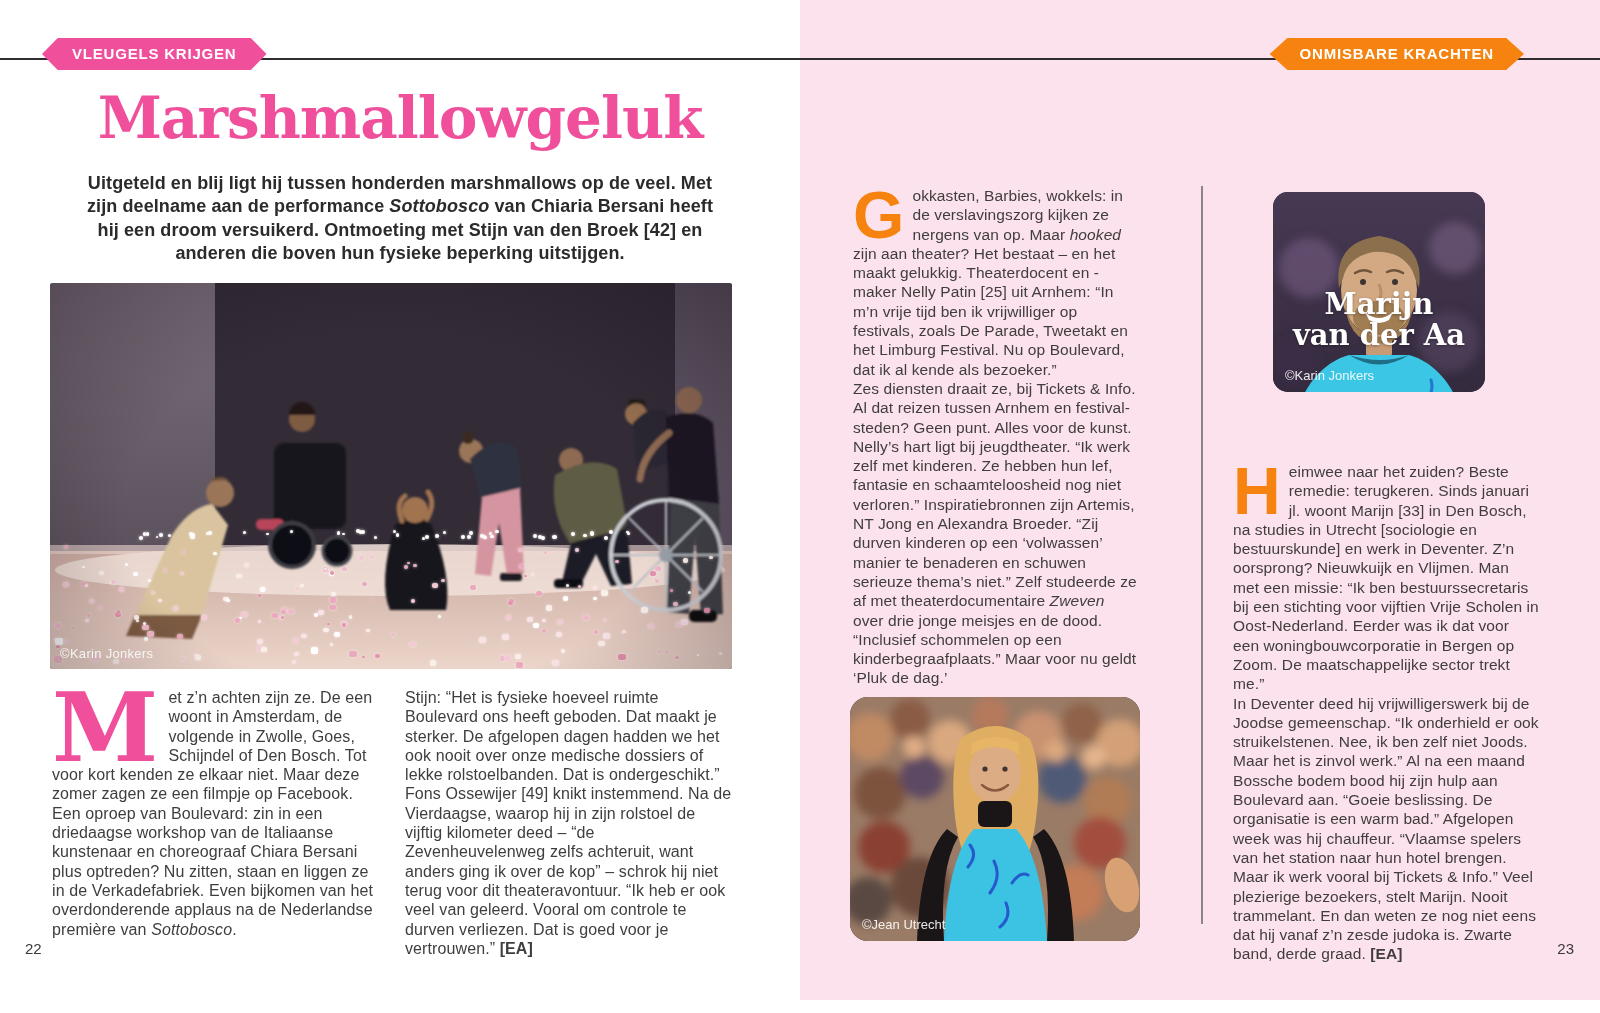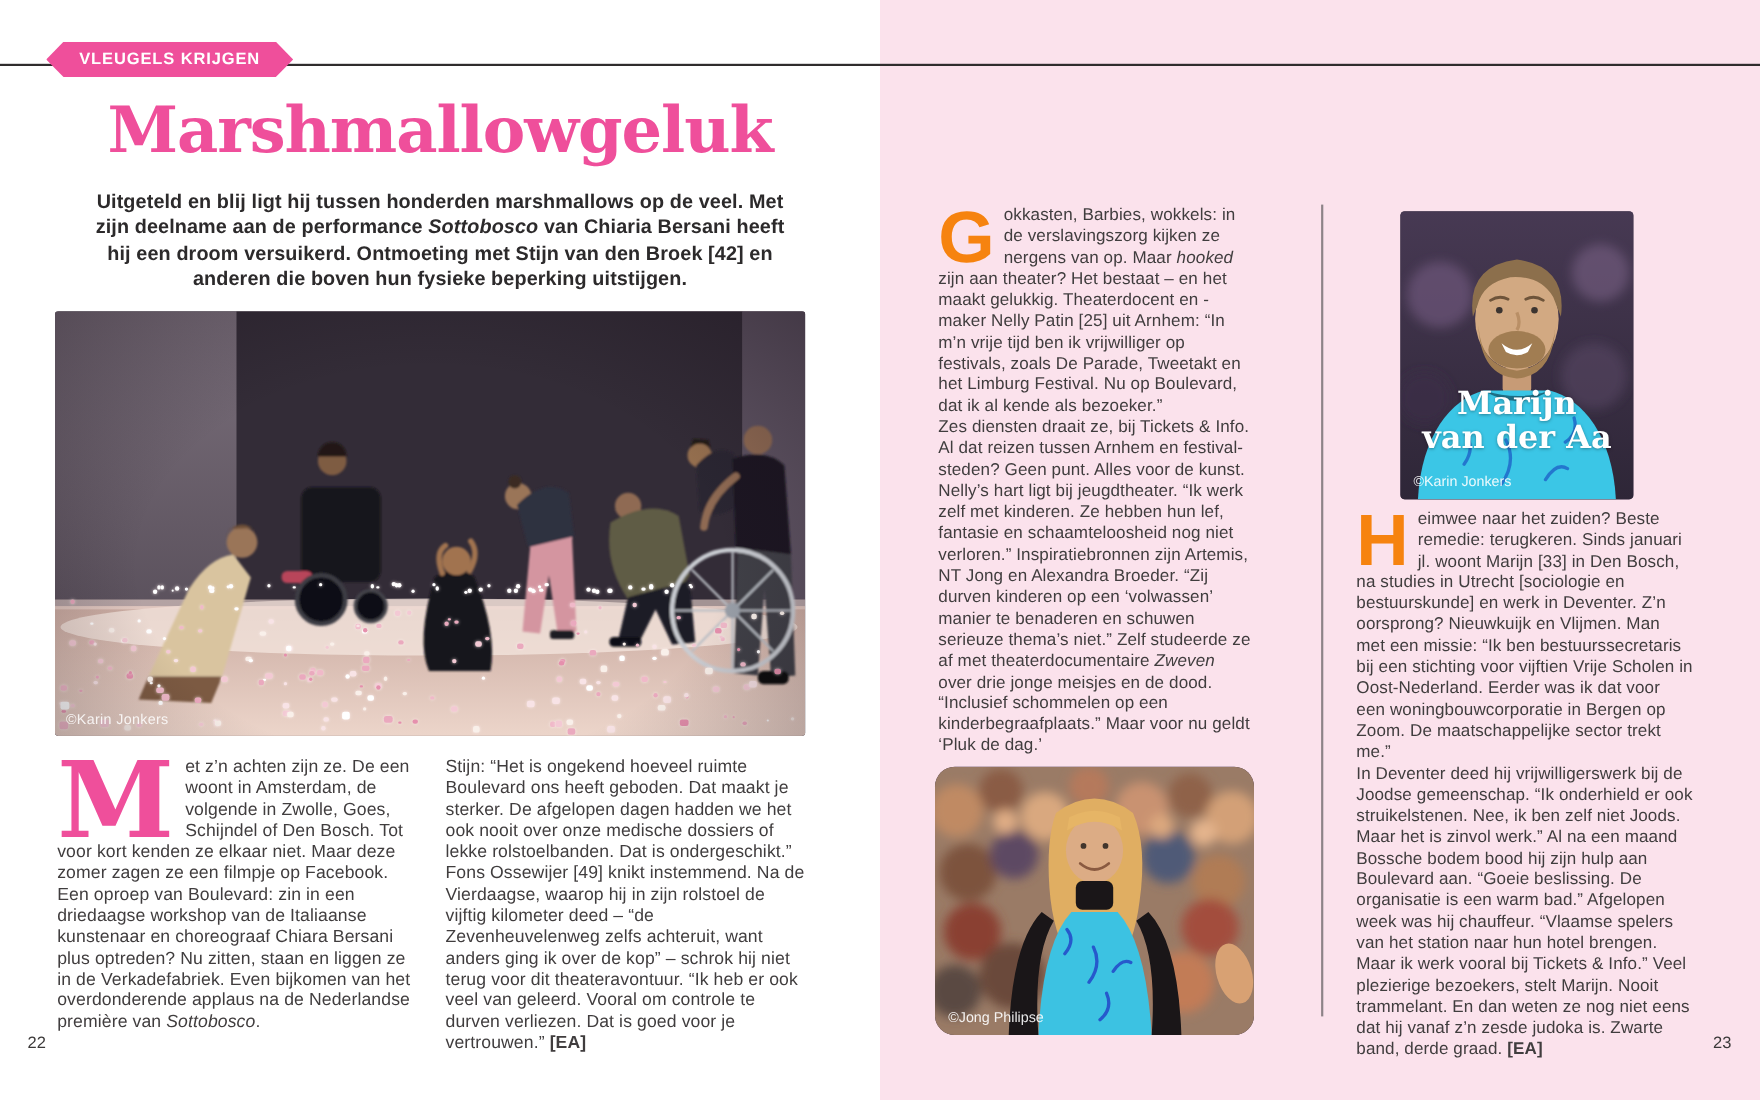--- a/index.html
+++ b/index.html
@@ -63,21 +63,21 @@
     position:absolute;top:100px;left:20px;width:760px;margin:0;text-align:center;
     font-size:20px;line-height:1.35;font-weight:bold;color:#1f1d1e;letter-spacing:.2px;
   }
   .rcol{position:absolute;font-size:15.5px;line-height:19.3px;color:#403d3e;letter-spacing:.1px;}
   .rcol p{margin:0;}
   .rcol1{left:53px;top:186px;width:286px;}
   .rcol2{left:433px;top:462px;width:306px;}
   .vdivider{position:absolute;left:401px;top:186px;width:2px;height:738px;background:#8d8388;}
   .photo-card{position:absolute;overflow:hidden;background:#3a2e44;}
   .photo-card svg{position:absolute;inset:0;display:block;}
-  .photo-marijn{left:473px;top:192px;width:212px;height:262px;border-radius:4px;}
+  .photo-marijn{left:473px;top:192px;width:212px;height:200px;border-radius:15px;}
   .photo-nelly{left:50px;top:697px;width:290px;height:244px;border-radius:18px;}
   .photo-name{
     position:absolute;left:0;width:100%;text-align:center;color:#ffffff;
     font-family:"DejaVu Serif", serif;font-weight:bold;text-shadow:0 1px 3px rgba(0,0,0,.35);
   }
   .photo-marijn .photo-name{bottom:42px;font-size:29px;line-height:1.05;}
   .photo-nelly .photo-name{bottom:36px;font-size:33px;}
   .card-credit{position:absolute;left:12px;bottom:9px;color:rgba(255,255,255,.9);font-size:13px;}
   .bstrip{position:absolute;left:800px;top:1000px;width:800px;height:13px;background:#ffffff;}
 </style>
@@ -381,28 +381,29 @@
         </div>
       <div class="photo-vignette"></div>
       <span class="credit">©Karin Jonkers</span>
     </div>
 
     <div class="cols">
       <div class="col">
         <p><span class="dropcap">M</span><span><span>et z’n achten zijn ze. De een woont in Amsterdam, de volgende in Zwolle, Goes, Schijndel of Den Bosch. Tot voor kort kenden ze elkaar niet. Maar deze zomer zagen ze een filmpje op Facebook. Een oproep van Boulevard: zin in een driedaagse workshop van de Italiaanse kunstenaar en choreograaf Chiara Bersani plus optreden? Nu zitten, staan en liggen ze in de Verkadefabriek. Even bijkomen van het overdonderende applaus na de Nederlandse première van </span><span style="font-style: italic;">Sottobosco</span><span>.</span></span></p>
       </div>
       <div class="col">
-        <p><span>Stijn: “Het is ongekend hoeveel ruimte Boulevard ons heeft geboden. Dat maakt je sterker. De afgelopen dagen hadden we het ook nooit over onze medische dossiers of lekke rolstoelbanden. Dat is ondergeschikt.”</span></p>
+        <p><span>Stijn: “Het is fysieke hoeveel ruimte Boulevard ons heeft geboden. Dat maakt je sterker. De afgelopen dagen hadden we het ook nooit over onze medische dossiers of lekke rolstoelbanden. Dat is ondergeschikt.”</span></p>
         <p><span>Fons Ossewijer [49] knikt instemmend. Na de Vierdaagse, waarop hij in zijn rolstoel de vijftig kilometer deed – “de Zevenheuvelenweg zelfs achteruit, want anders ging ik over de kop” – schrok hij niet terug voor dit theateravontuur. “Ik heb er ook veel van geleerd. Vooral om controle te durven verliezen. Dat is goed voor je vertrouwen.” </span><span style="font-weight: bold;">[EA]</span></p>
       </div>
     </div>
     <div class="pagenum pl">22</div>
   </div>
 
   <div class="page-right">
+    <div class="tag orange">ONMISBARE KRACHTEN</div>
 
     <div class="rcol rcol1">
       <p><span class="dropcap orange">G</span><span><span>okkasten, Barbies, wokkels: in de verslavingszorg kijken ze nergens van op. Maar </span><span style="font-style: italic;">hooked</span><span> zijn aan theater? Het bestaat – en het maakt gelukkig. Theaterdocent en -maker Nelly Patin [25] uit Arnhem: “In m’n vrije tijd ben ik vrijwilliger op festivals, zoals De Parade, Tweetakt en het Limburg Festival. Nu op Boulevard, dat ik al kende als bezoeker.”</span></span></p>
       <p><span>Zes diensten draait ze, bij Tickets &amp; Info. Al dat reizen tussen Arnhem en festival­steden? Geen punt. Alles voor de kunst. Nelly’s hart ligt bij jeugdtheater. “Ik werk zelf met kinderen. Ze hebben hun lef, fantasie en schaamteloosheid nog niet verloren.” Inspiratiebronnen zijn Artemis, NT Jong en Alexandra Broeder. “Zij durven kinderen op een ‘volwassen’ manier te benaderen en schuwen serieuze thema’s niet.” Zelf studeerde ze af met theaterdocumentaire </span><span style="font-style: italic;">Zweven</span><span> over drie jonge meisjes en de dood. “Inclusief schommelen op een kinderbegraafplaats.” Maar voor nu geldt ‘Pluk de dag.’</span></p>
     </div>
 
     <div class="vdivider"></div>
 
     <div class="photo-card photo-marijn">
       <svg width="212" height="262" viewBox="0 0 212 262">
@@ -483,20 +484,20 @@
         <path d="M120,58 Q145,42 170,58 L168,46 Q145,34 122,46 Z" fill="#e6b566"></path>
         <circle cx="135" cy="72" r="2.6" fill="#41352c"></circle>
         <circle cx="155" cy="72" r="2.6" fill="#41352c"></circle>
         <path d="M132,88 q13,11 26,0" stroke="#8a5a40" stroke-width="2.5" fill="none" stroke-linecap="round"></path>
         <rect x="128" y="104" width="34" height="26" rx="6" fill="#1a1618"></rect>
         <path d="M94,244 Q98,160 124,132 L166,132 Q192,160 197,244 Z" fill="#3cc2e2"></path>
         <path d="M94,244 Q89,172 108,140 L97,132 Q70,160 67,244 Z" fill="#1a1618"></path>
         <path d="M197,244 Q202,172 183,140 L194,132 Q221,160 224,244 Z" fill="#1a1618"></path>
         <path d="M118,170 q10,-12 2,-22 M140,196 q12,-16 4,-32 M162,186 q8,-12 16,-8 M150,230 q12,-10 6,-24" stroke="#2246c8" stroke-width="3" fill="none" opacity="0.85" stroke-linecap="round"></path>
       </svg>
-      <span class="card-credit">©Jong Philipse</span>
+      <span class="card-credit">©Jean Utrecht</span>
     </div>
 
     <div class="pagenum pr">23</div>
   </div>
 
   <div class="bstrip"></div>
 </div>
 
 </body></html>

